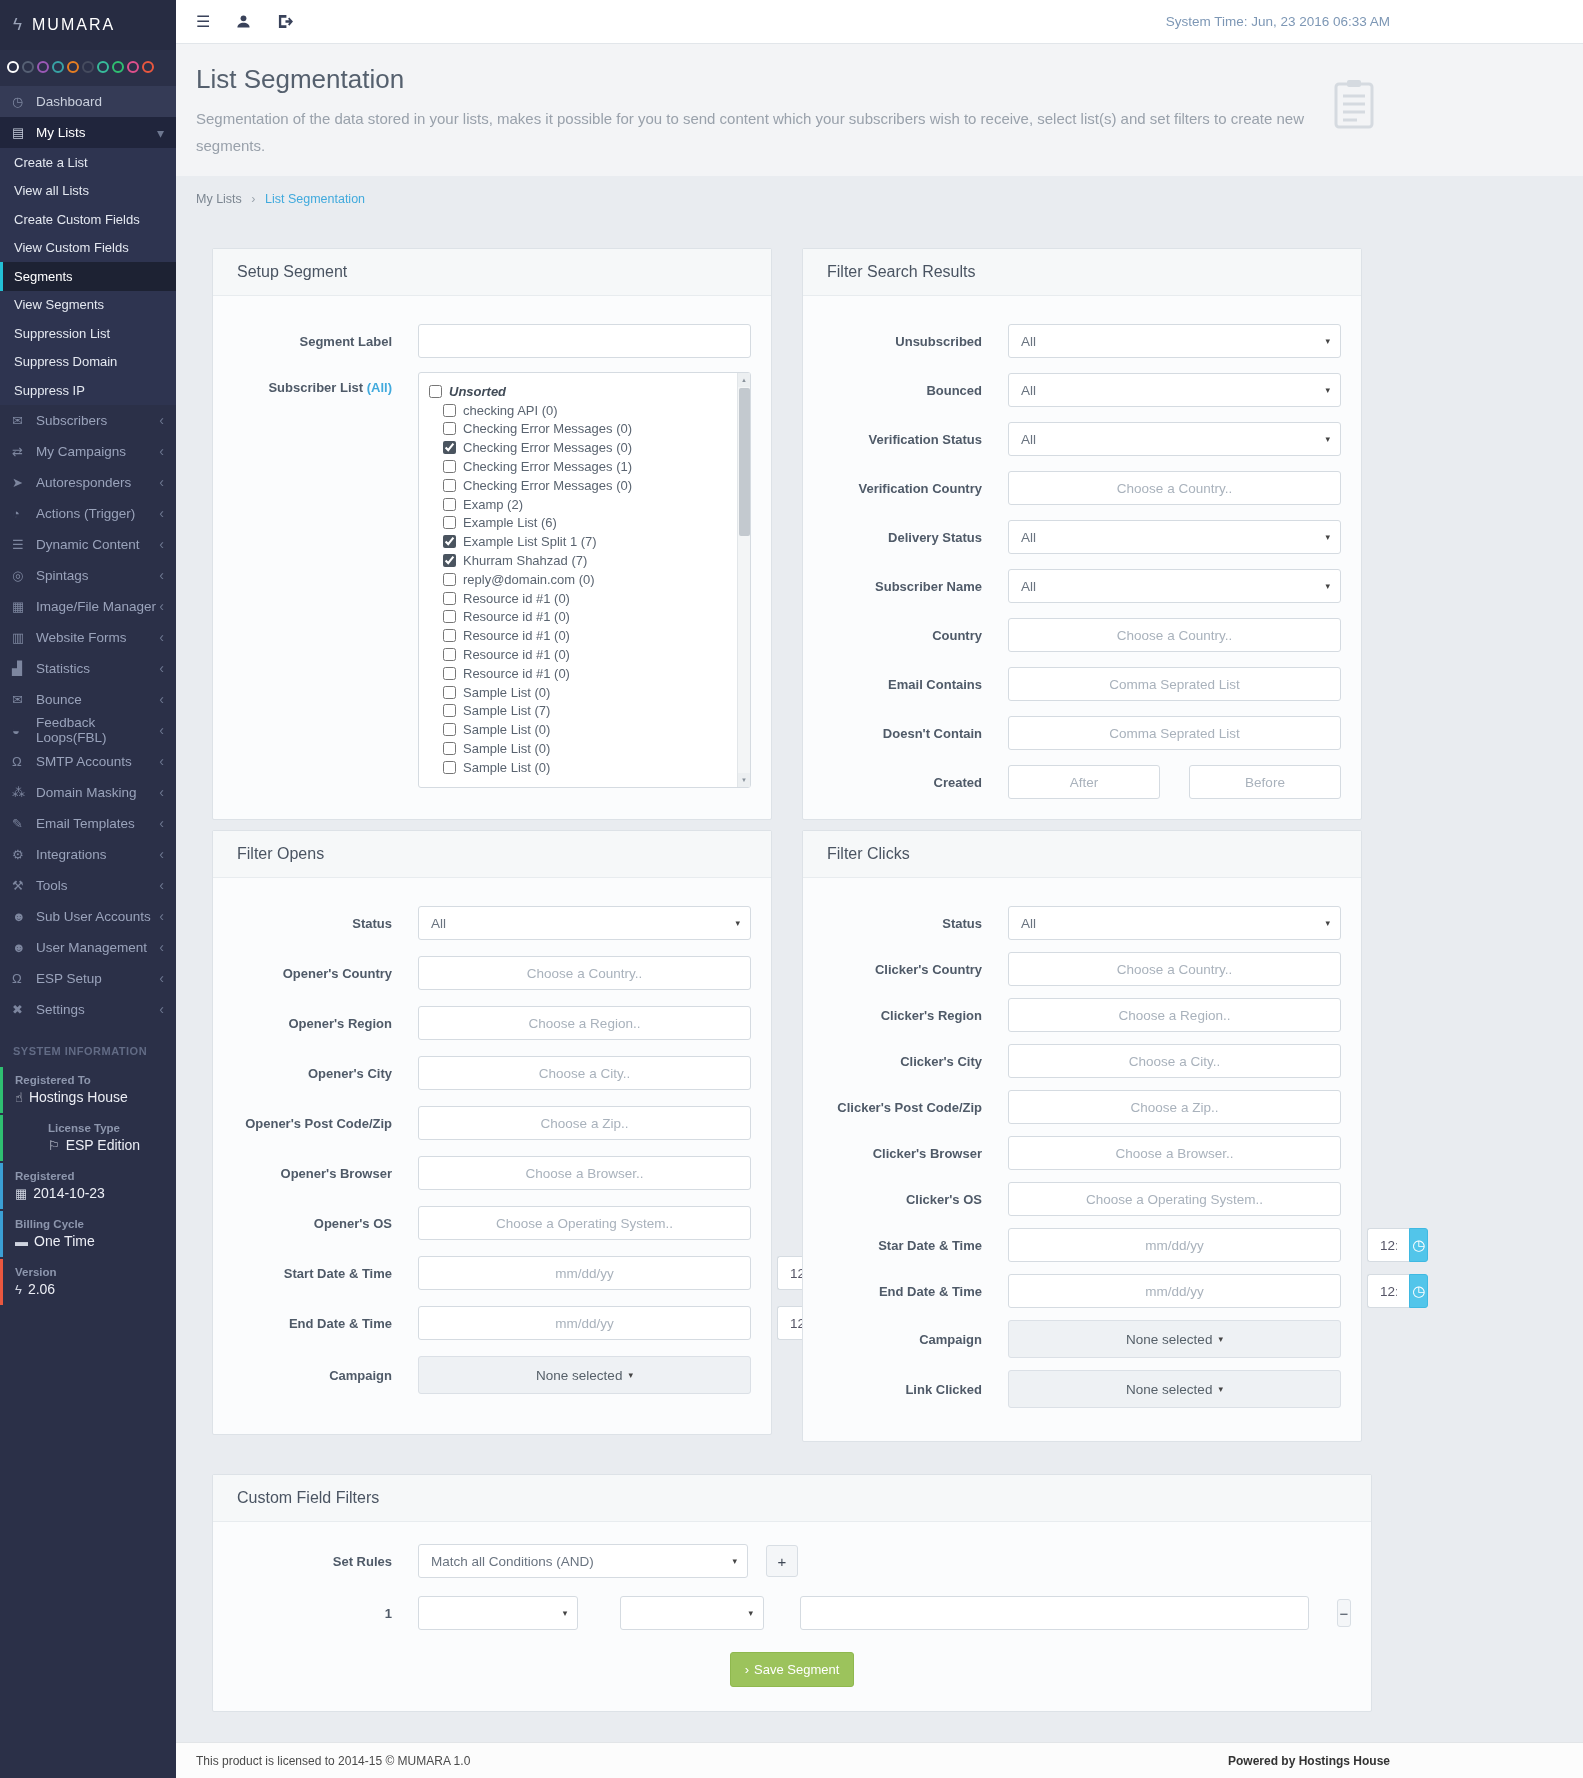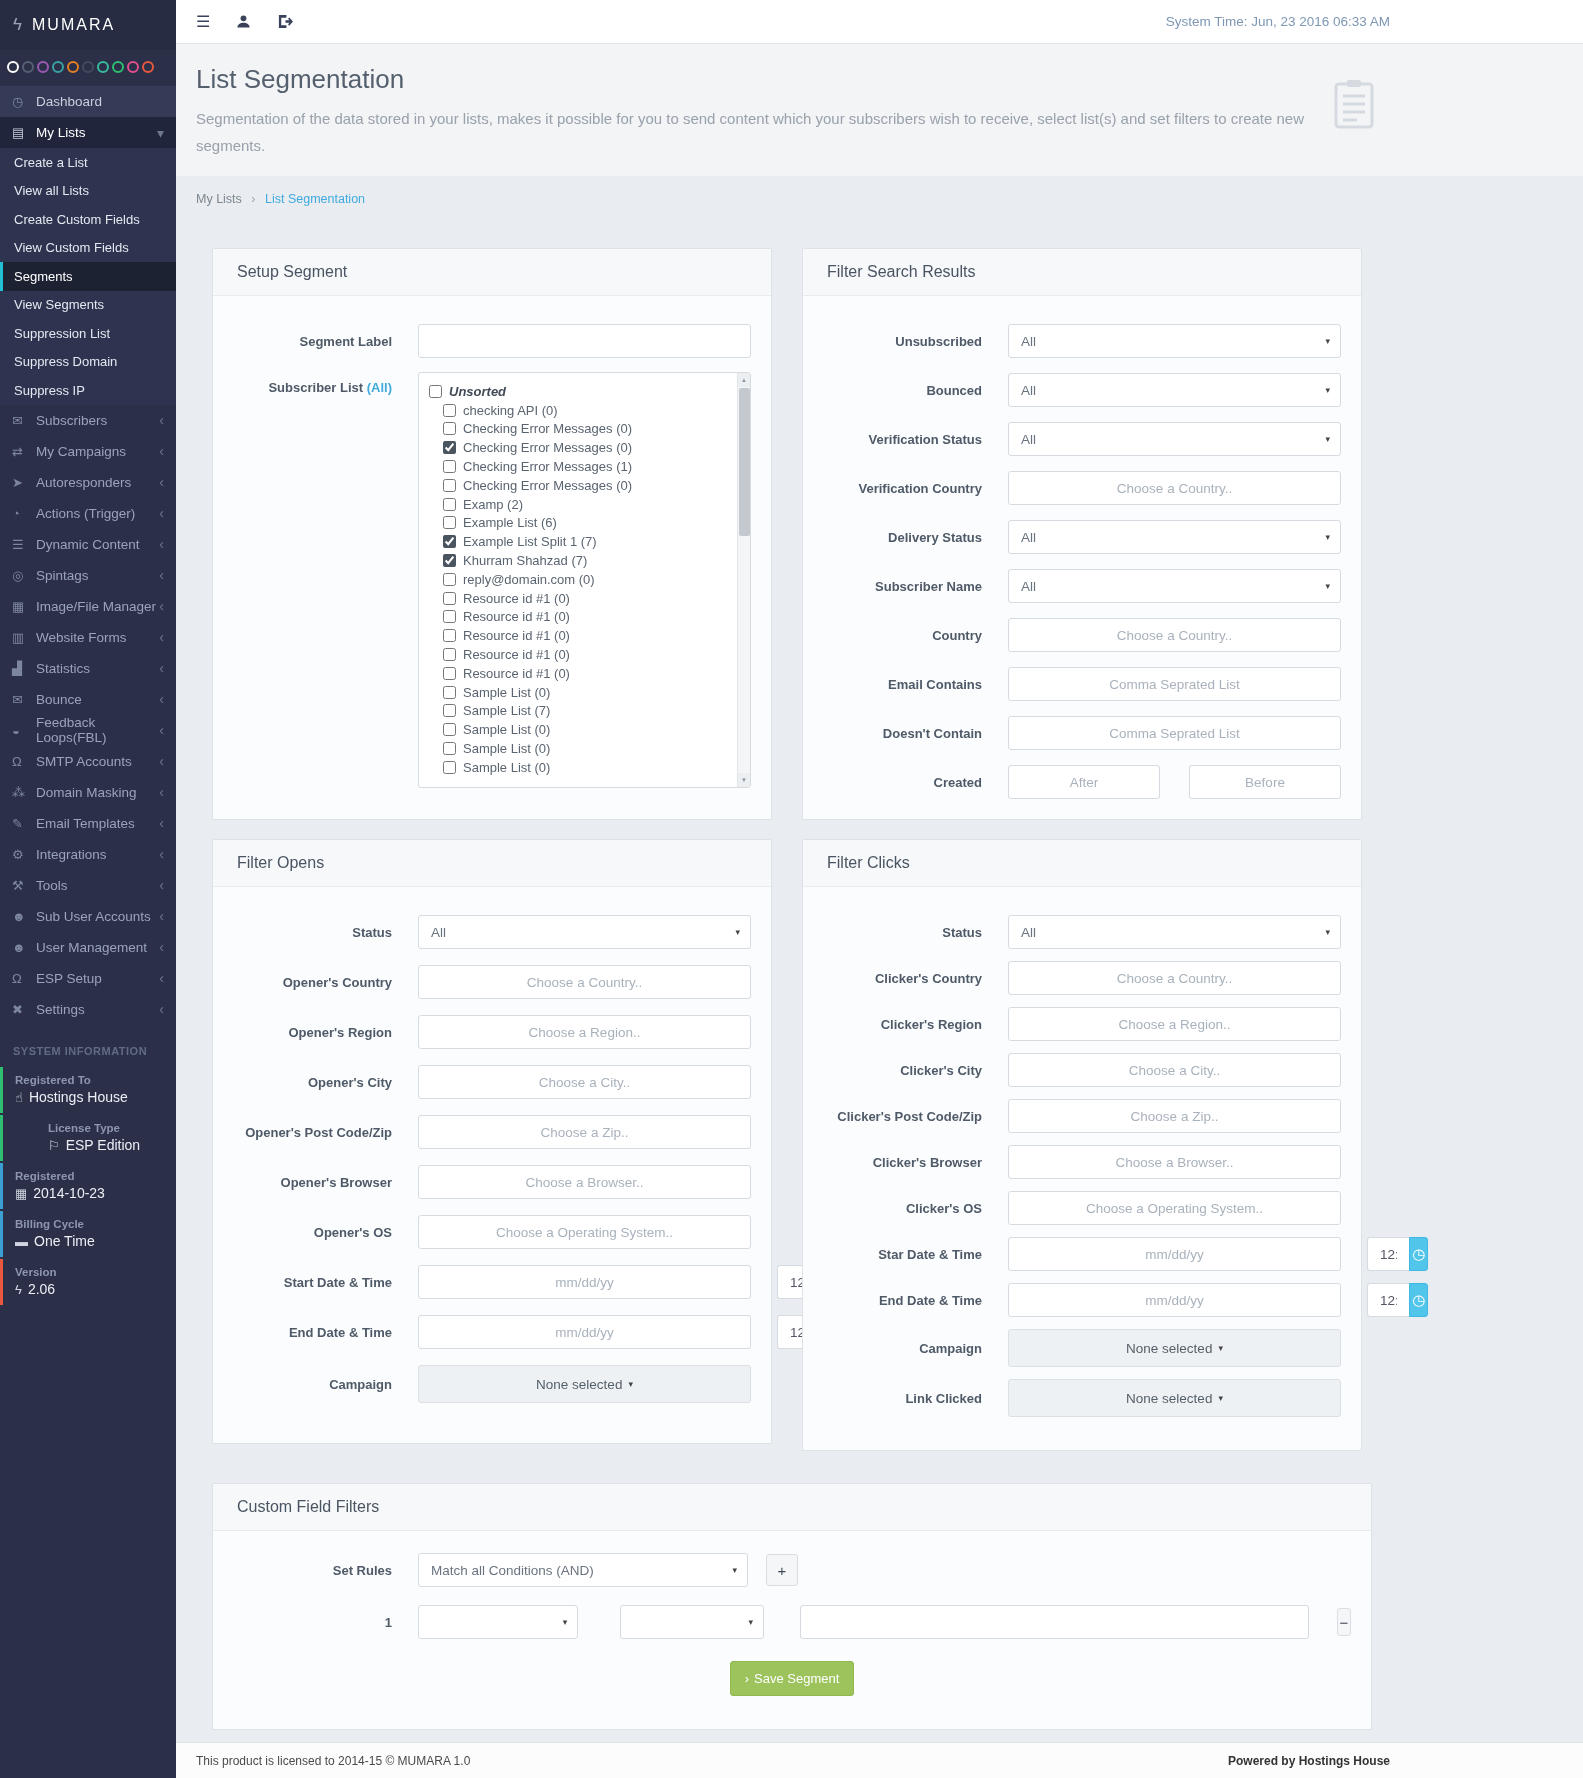--- a/index.html
+++ b/index.html
@@ -42,21 +42,21 @@
   .page-desc { font-size:15px; color:#99a1ab; line-height:27px; max-width:1118px; }
   .clipboard { position:absolute; right:208px; top:34px; }
 
   .breadcrumb { padding:16px 20px 2px 20px; font-size:12.5px; flex-shrink:0; }
   .bc-parent { color:#7c8691; }
   .bc-sep { color:#9aa3ac; margin:0 6px; }
   .bc-current { color:#41aadd; }
 
   .content { padding:40px 0 0 36px; }
   .cols { display:flex; gap:30px; }
-  .col { width:560px; display:flex; flex-direction:column; gap:19px; }
+  .col { width:560px; display:flex; flex-direction:column; gap:10px; }
   .panel { background:#fbfcfd; border:1px solid #dde2e7; border-radius:2px; }
   .panel-h { height:47px; display:flex; align-items:center; padding:0 24px; font-size:16px; color:#4a5462; border-bottom:1px solid #e8ecef; background:#f6f8f9; }
   .panel-b { padding:28px 20px 20px 20px; }
   .p-setup { height:572px; } .p-search { height:572px; }
   .p-opens { height:605px; } .p-clicks { height:612px; }
   .p-custom { width:1160px; margin-top:32px; }
 
   .f-row { display:flex; align-items:center; margin-bottom:16px; }
   .p-search .f-row { margin-bottom:15px; }
   .p-clicks .f-row { margin-bottom:12px; }
@@ -670,21 +670,21 @@
                   </div>
                 </div>
               </div>
           </div>
         </div>
       </div>
     </div>
 
     <div class="panel p-custom">
       <div class="panel-h">Custom Field Filters</div>
-      <div class="panel-b" style="padding:22px 20px 31px 20px;">
+      <div class="panel-b" style="padding:22px 20px 22px 20px;">
         <div class="cf-row" style="margin-bottom:18px;">
           <label class="f-label">Set Rules</label>
           <div class="sel cf-sel1">
               <span>Match all Conditions (AND)</span>
               <span class="caret">▾</span>
             </div>
           <span class="sq-btn">+</span>
         </div>
         <div class="cf-row">
           <label class="f-label">1</label>

